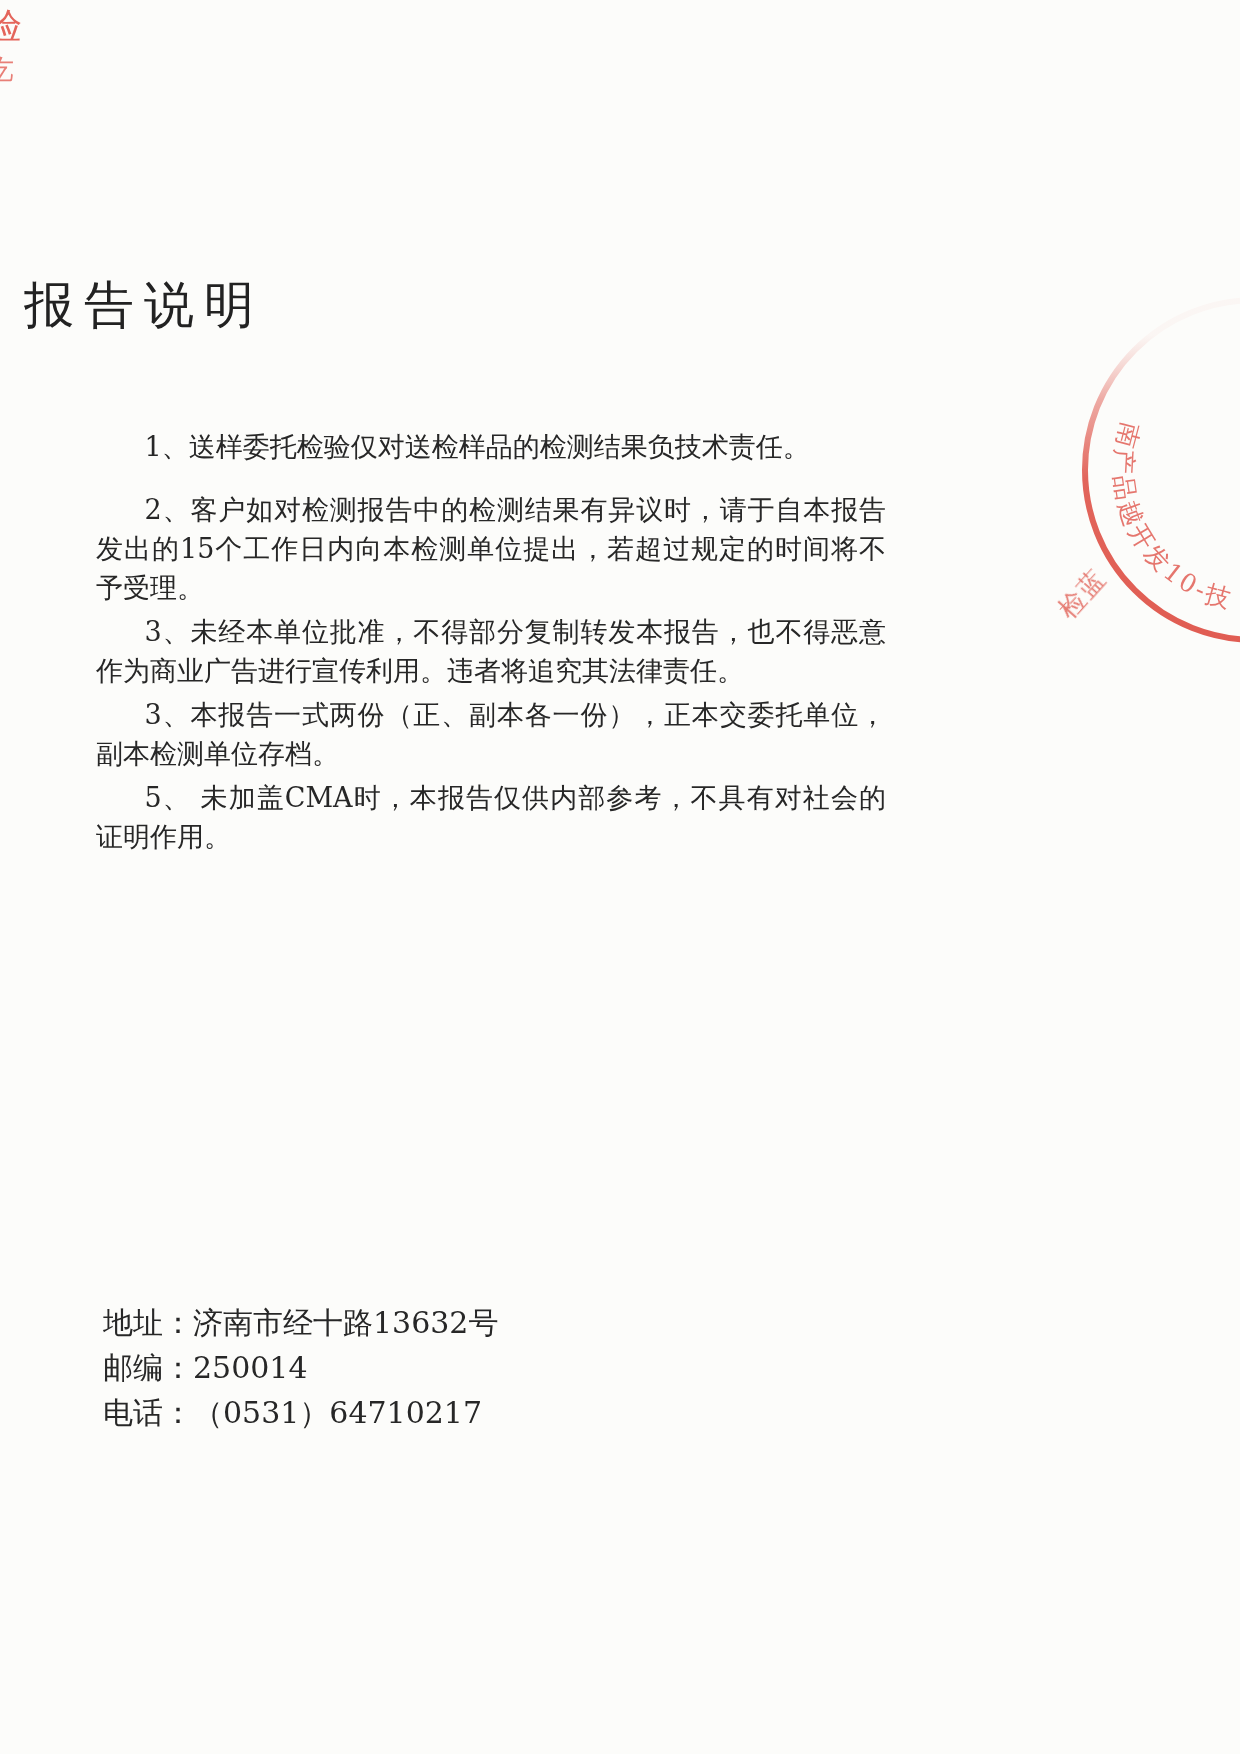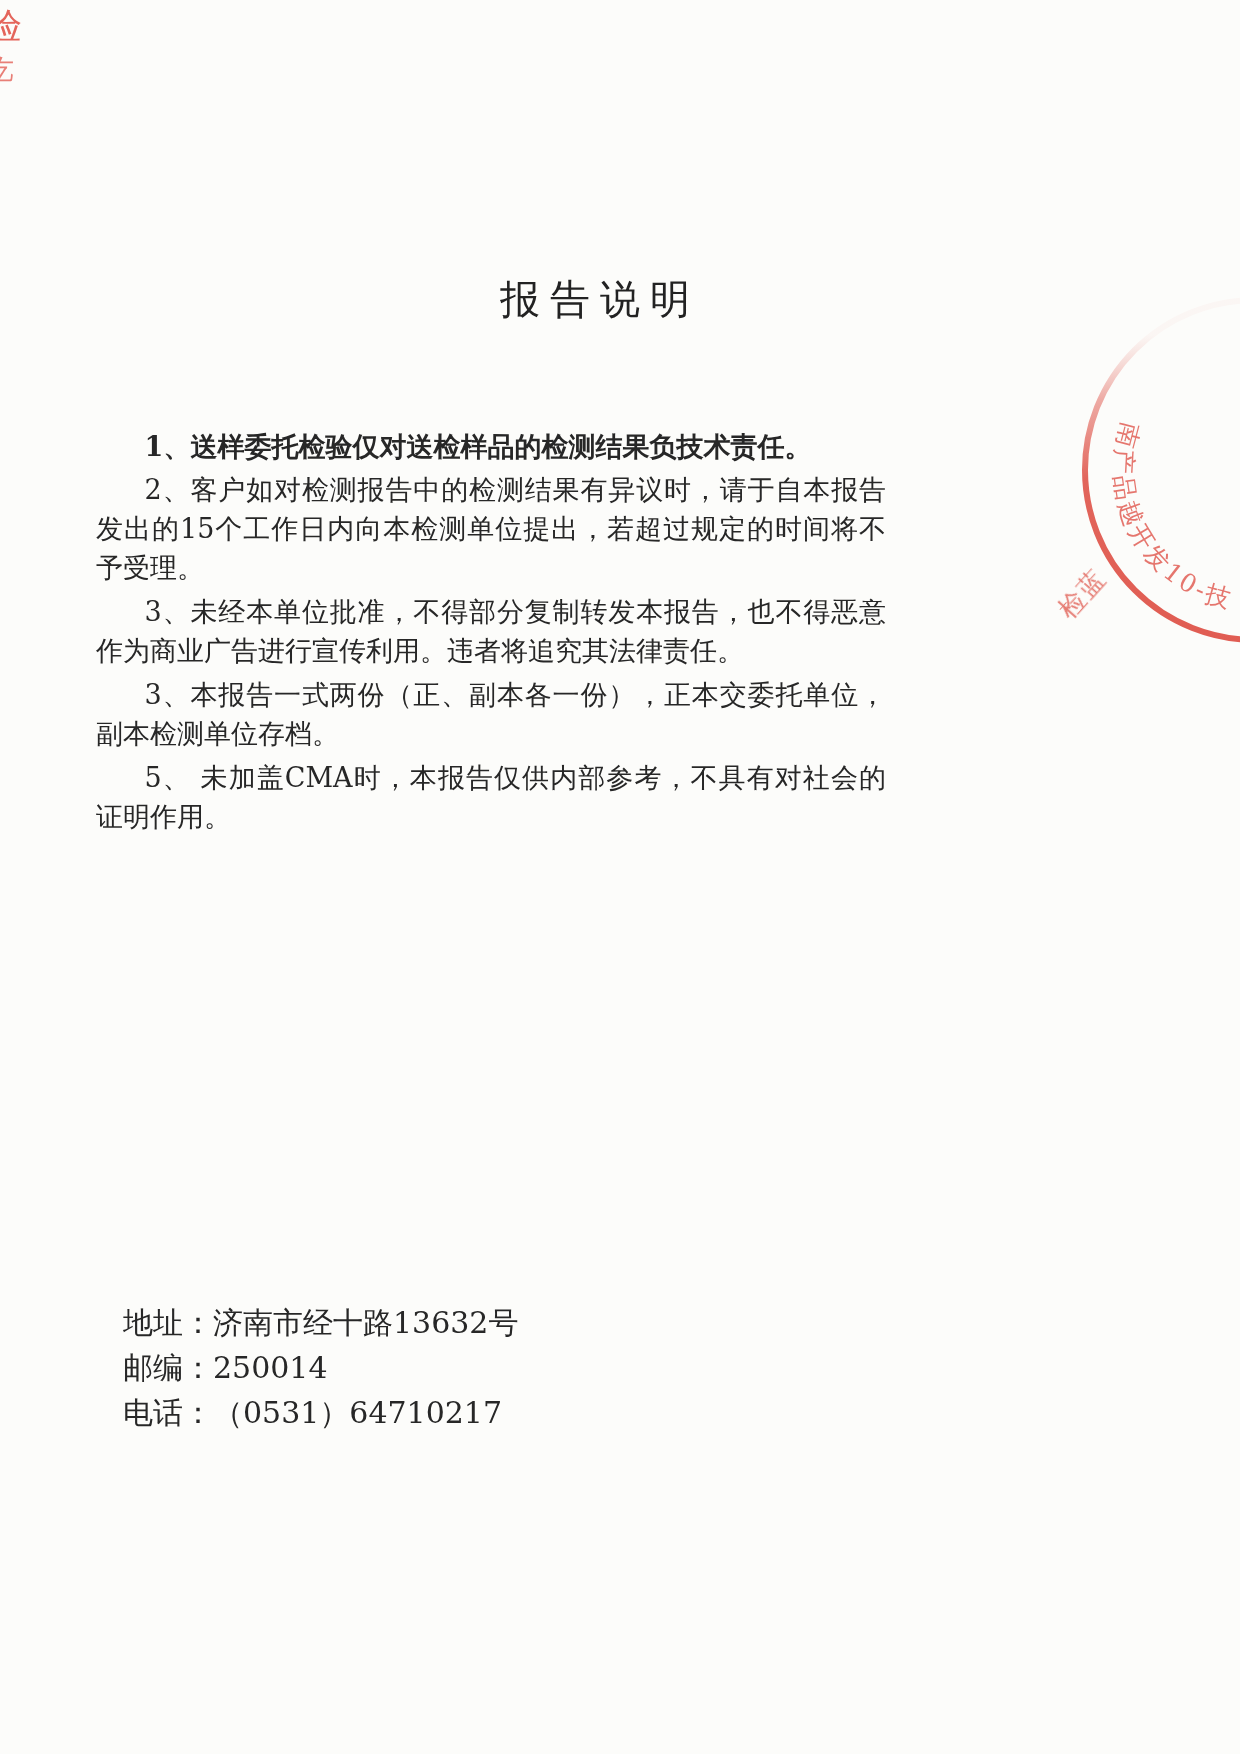--- a/index.html
+++ b/index.html
@@ -13,48 +13,48 @@
     width:1240px;height:1754px;
     background:#fcfcfa;
     overflow:hidden;
     color:#2b2b2b;
   }
   .title{
     position:absolute;
     top:272px;left:0;
     width:1200px;
     margin:0;
-    text-align:center;
-    font-size:40px;
+    font-size:50px;
     font-weight:400;
     letter-spacing:10px;
     color:#222;
+    padding-left:24px;
   }
   .notes{
     position:absolute;
     top:427px;left:96px;
     width:790px;
     font-size:27px;
     line-height:39px;
     text-align:justify;
     color:#272727;
   }
   .notes p{
     margin:0 0 5px 0;
     text-indent:1.8em;
   }
-  .notes p.first{margin-bottom:4px;font-weight:bold;}
+  .notes p.first{margin-bottom:24px;}
   .contact{
     position:absolute;
     top:1300px;left:103px;
     font-size:30px;
     line-height:45px;
     color:#272727;
   }
-  .contact div{white-space:pre;margin-left:20px;}
+  .contact div{white-space:pre;}
   .stamp-svg{
     position:absolute;
     top:300px;left:1070px;
     width:170px;height:370px;
     overflow:visible;
   }
   .stamp-stray{
     position:absolute;
     top:575px;left:1052px;
     width:70px;

